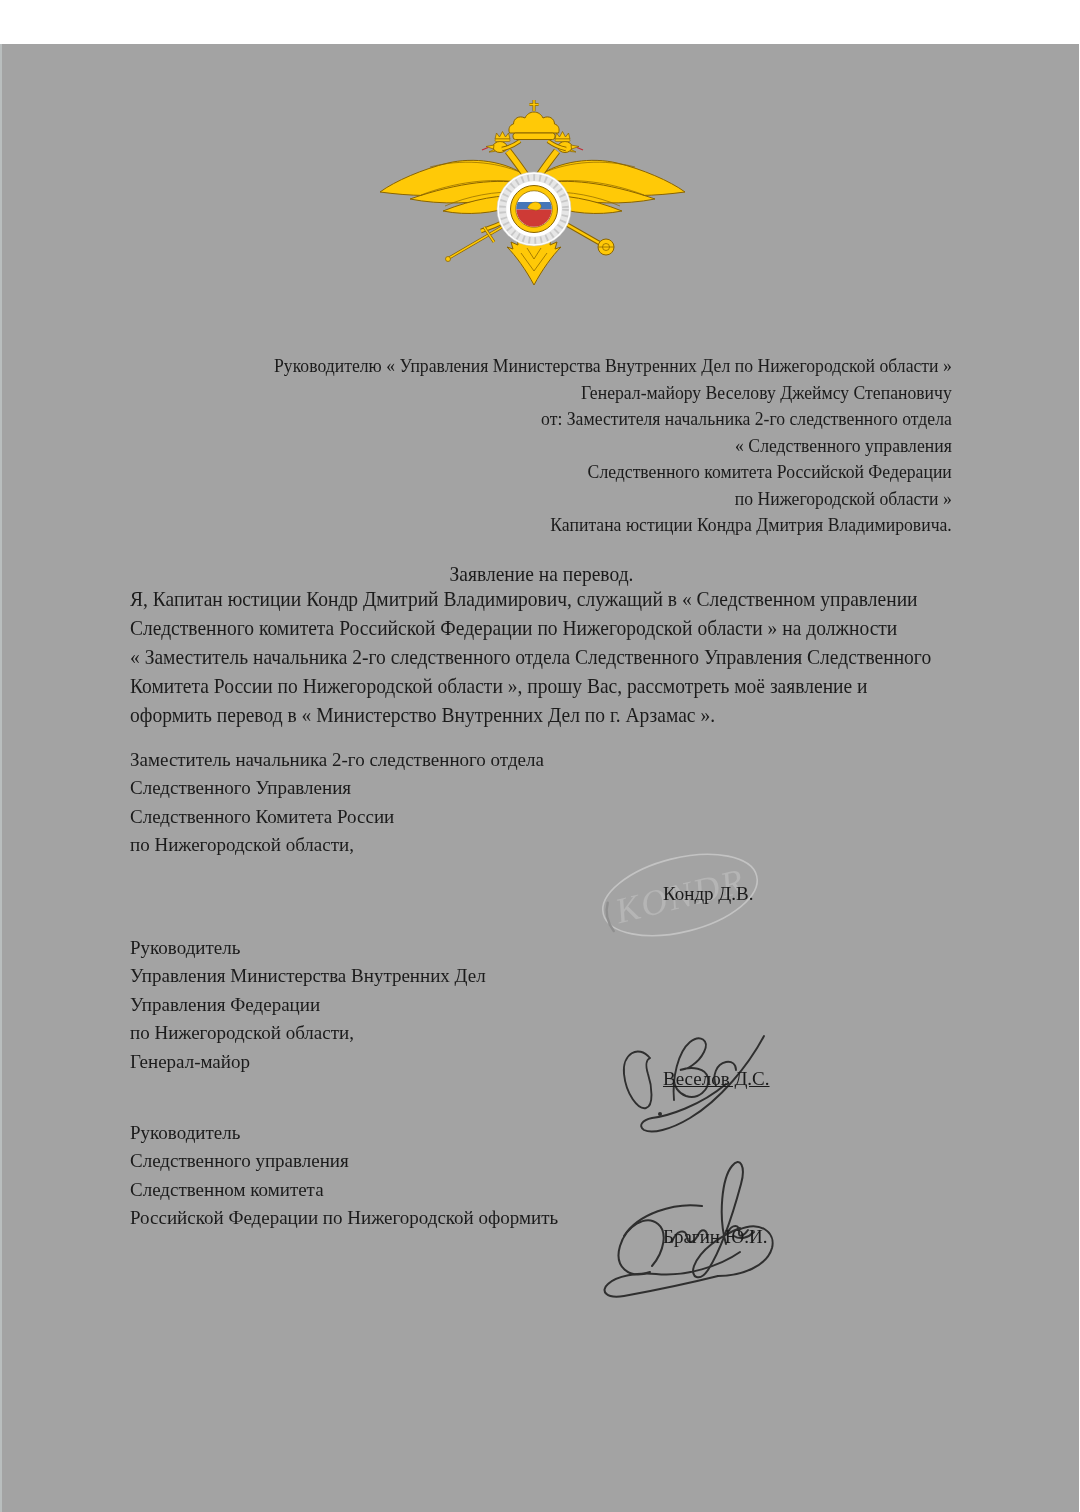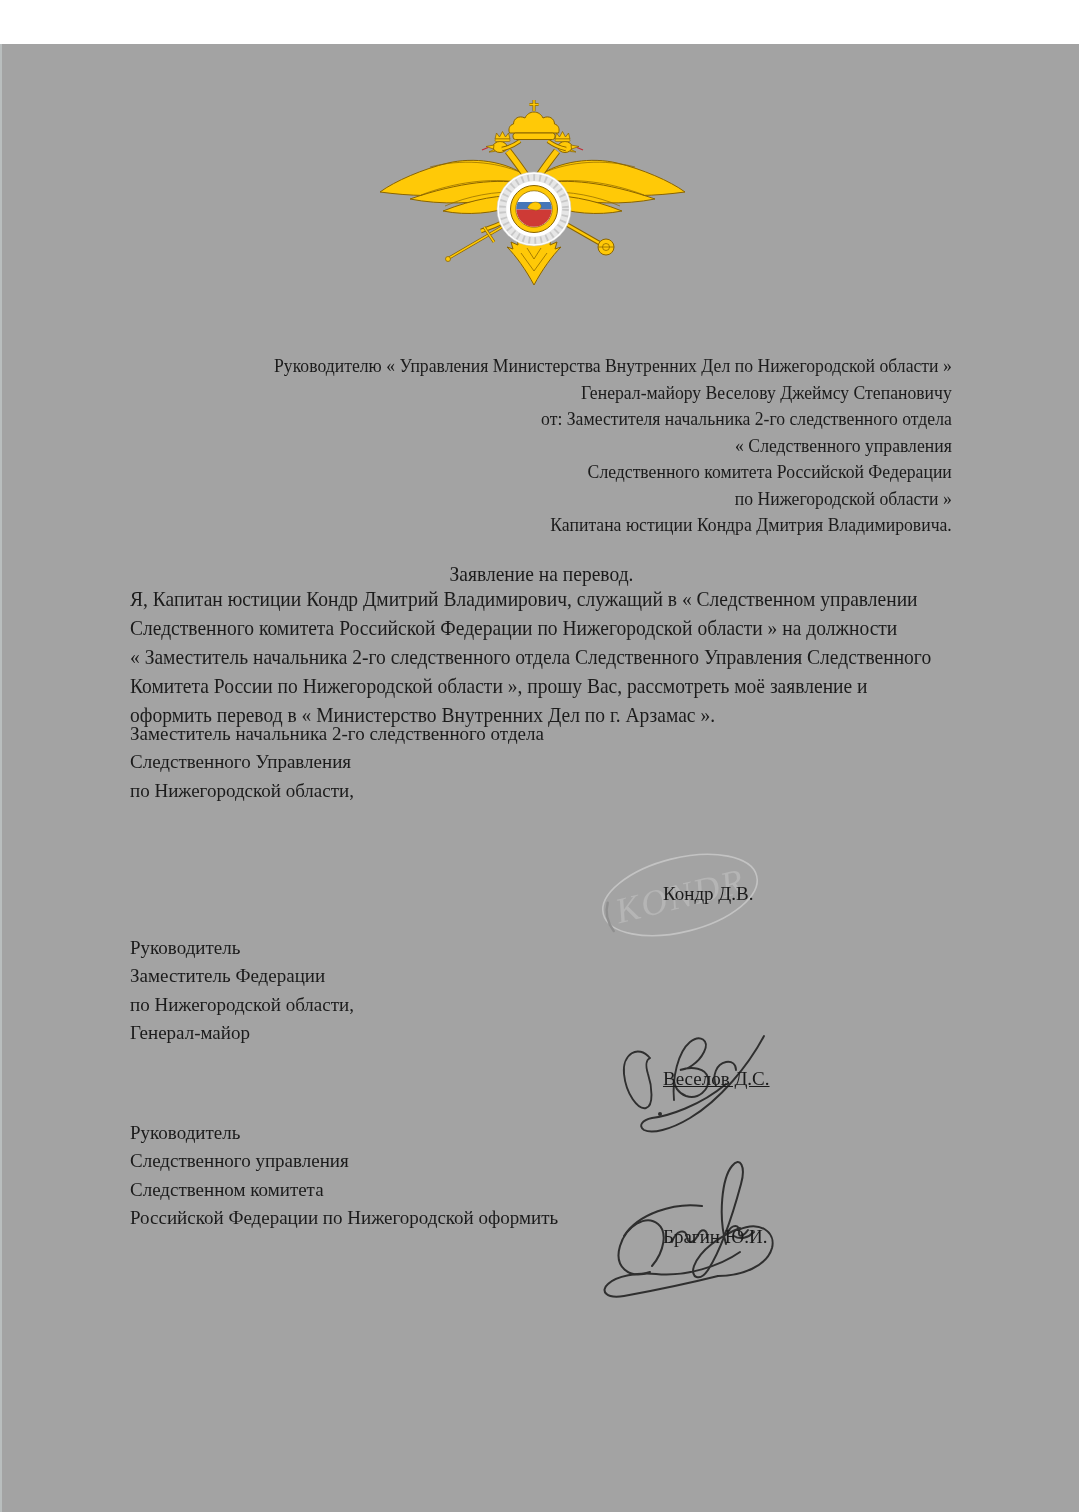--- a/index.html
+++ b/index.html
@@ -51,21 +51,21 @@
     transform: scaleX(0.93);
     transform-origin: 0 0;
   }
   .role-block {
     position: absolute;
     left: 130px;
     font-size: 19px;
     line-height: 28.4px;
     white-space: nowrap;
   }
-  .role-1 { top: 676px; }
+  .role-1 { top: 702px; }
   .role-2 { top: 890px; }
   .role-3 { top: 1075px; }
   .sig-name {
     position: absolute;
     right: 116px; width: 300px;
     text-align: left;
     font-size: 19px;
     line-height: 26px;
     white-space: nowrap;
   }
@@ -178,34 +178,36 @@
     <div>Я, Капитан юстиции Кондр Дмитрий Владимирович, служащий в « Следственном управлении</div>
     <div>Следственного комитета Российской Федерации по Нижегородской области » на должности</div>
     <div>« Заместитель начальника 2-го следственного отдела Следственного Управления Следственного</div>
     <div>Комитета России по Нижегородской области », прошу Вас, рассмотреть моё заявление и</div>
     <div>оформить перевод в « Министерство Внутренних Дел по г. Арзамас ».</div>
   </div>
 
   <div class="role-block role-1">
     <div>Заместитель начальника 2-го следственного отдела</div>
     <div>Следственного Управления</div>
+    <div>Следственного Комитета России</div>
     <div>по Нижегородской области,</div>
   </div>
   <svg class="sig sig-1" viewBox="0 0 170 118" aria-hidden="true">
     <g transform="rotate(-14 85 59)">
       <ellipse cx="85" cy="59" rx="79" ry="37" fill="none" stroke="#c3c3c3" stroke-width="1.6"></ellipse>
       <path d="M12,78 C8,68 8,58 13,49" fill="none" stroke="#8f8f8f" stroke-width="2.4" stroke-linecap="round"></path>
       <text x="85" y="72" text-anchor="middle" font-size="36" font-style="italic" font-family="Liberation Serif, DejaVu Serif, serif" fill="#b5b5b5" letter-spacing="2">KONDR</text>
     </g>
   </svg>
   <div class="sig-name name-1">Кондр Д.В.</div>
 
   <div class="role-block role-2">
     <div>Руководитель</div>
-    <div>Заместитель Федерации</div>
+    <div>Управления Министерства Внутренних Дел</div>
+    <div>Управления Федерации</div>
     <div>по Нижегородской области,</div>
     <div>Генерал-майор</div>
   </div>
   <svg class="sig sig-2" viewBox="0 0 160 112" aria-hidden="true">
     <g fill="none" stroke="#2f2f2f" stroke-width="1.9" stroke-linecap="round">
       <path d="M42,36 C30,22 14,32 16,52 C18,72 30,88 38,86 C46,84 44,64 40,52 C37,42 38,38 42,36"></path>
       <path d="M66,78 C64,56 70,30 82,20 C92,12 102,18 96,30 C90,42 78,48 72,48 C84,44 98,46 100,56 C102,68 90,78 78,74 C70,71 66,64 66,58"></path>
       <path d="M108,64 C104,54 108,42 118,40 C124,39 128,42 128,48"></path>
       <path d="M156,14 C140,44 112,78 82,96 C62,108 44,112 36,108 C30,104 34,98 44,96 C60,94 92,84 118,62"></path>
     </g>

